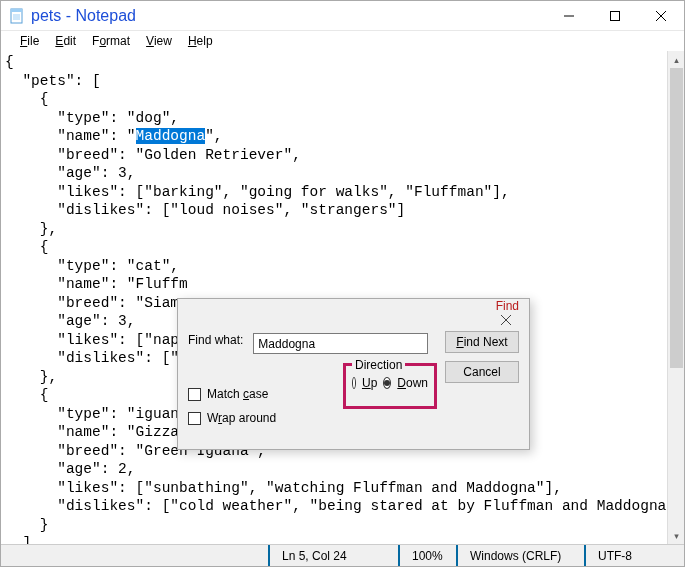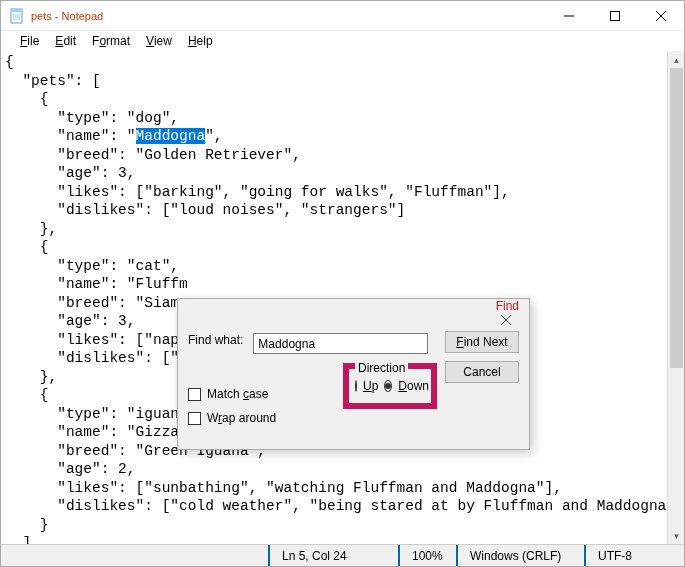--- a/index.html
+++ b/index.html
@@ -21,22 +21,22 @@
     background: #fff;
     border-bottom: 1px solid #e8e8e8;
   }
   .titlebar .icon {
     width: 16px; height: 16px;
     margin: 0 6px 0 8px;
     display: inline-block;
   }
   .titlebar .title {
     flex: 1;
-    font-size: 11px;
-    color: #c2410c;
+    font-size: 16px;
+    color: #1d4ed8;
   }
   .winbtns { display: flex; height: 100%; }
   .winbtn {
     width: 46px;
     display: flex;
     align-items: center;
     justify-content: center;
     font-family: "Segoe UI Symbol", sans-serif;
     font-size: 10px;
     color: #000;
@@ -156,21 +156,21 @@
     background: #e1e1e1;
     border: 1px solid #adadad;
     display: flex; align-items: center; justify-content: center;
     margin-left: auto;
   }
   .btn.cancel { margin-top: 8px; }
   .fieldset {
     position: absolute;
     left: 165px; top: 36px;
     width: 94px; height: 46px;
-    border: 6px solid #be185d;
+    border: 3px solid #be185d;
     padding: 6px 6px 4px 6px;
     text-align: right;
   }
   .fieldset .legend {
     position: absolute; top: -8px; left: 6px;
     background: #f0f0f0;
     padding: 0 3px;
     font-size: 12px;
   }
   .radio-row { display:flex; gap:6px; align-items:center; margin-top:4px;}

